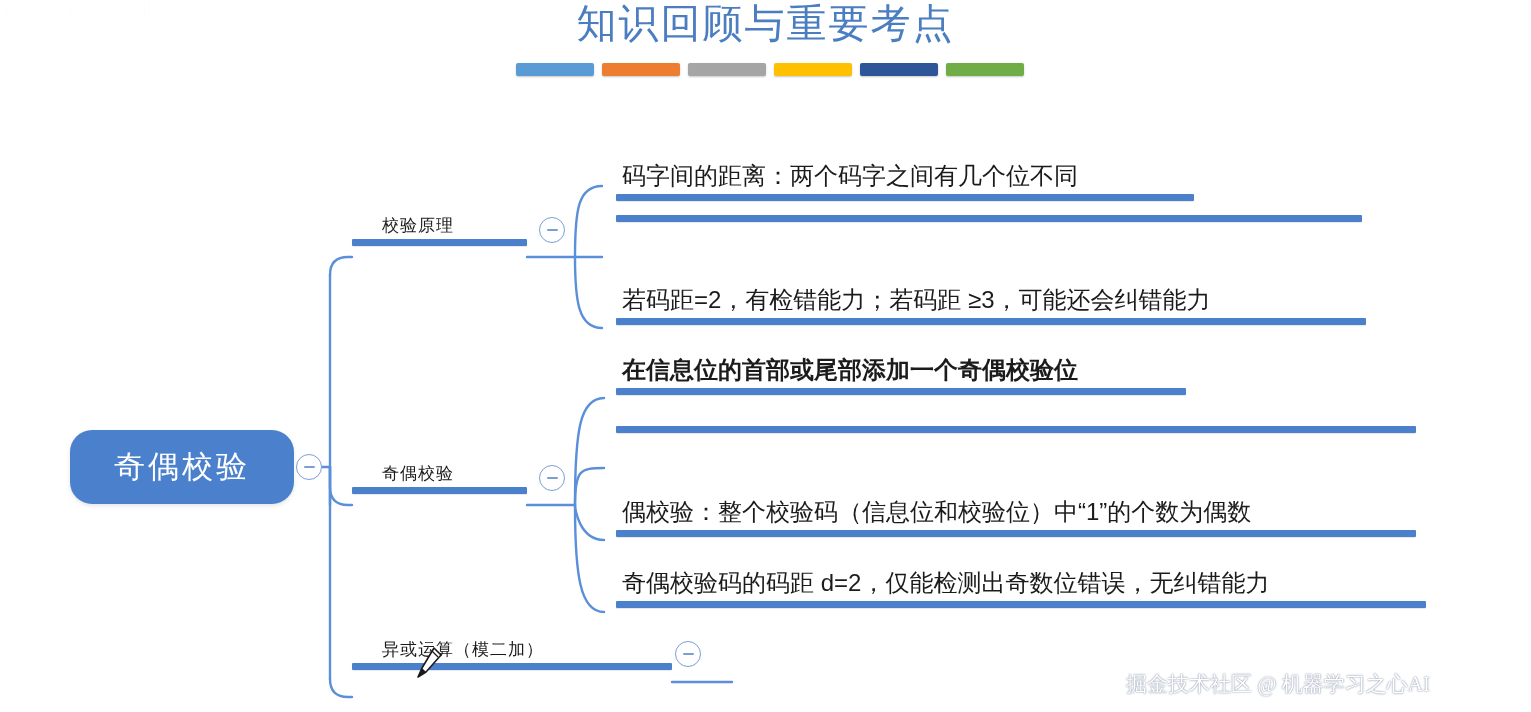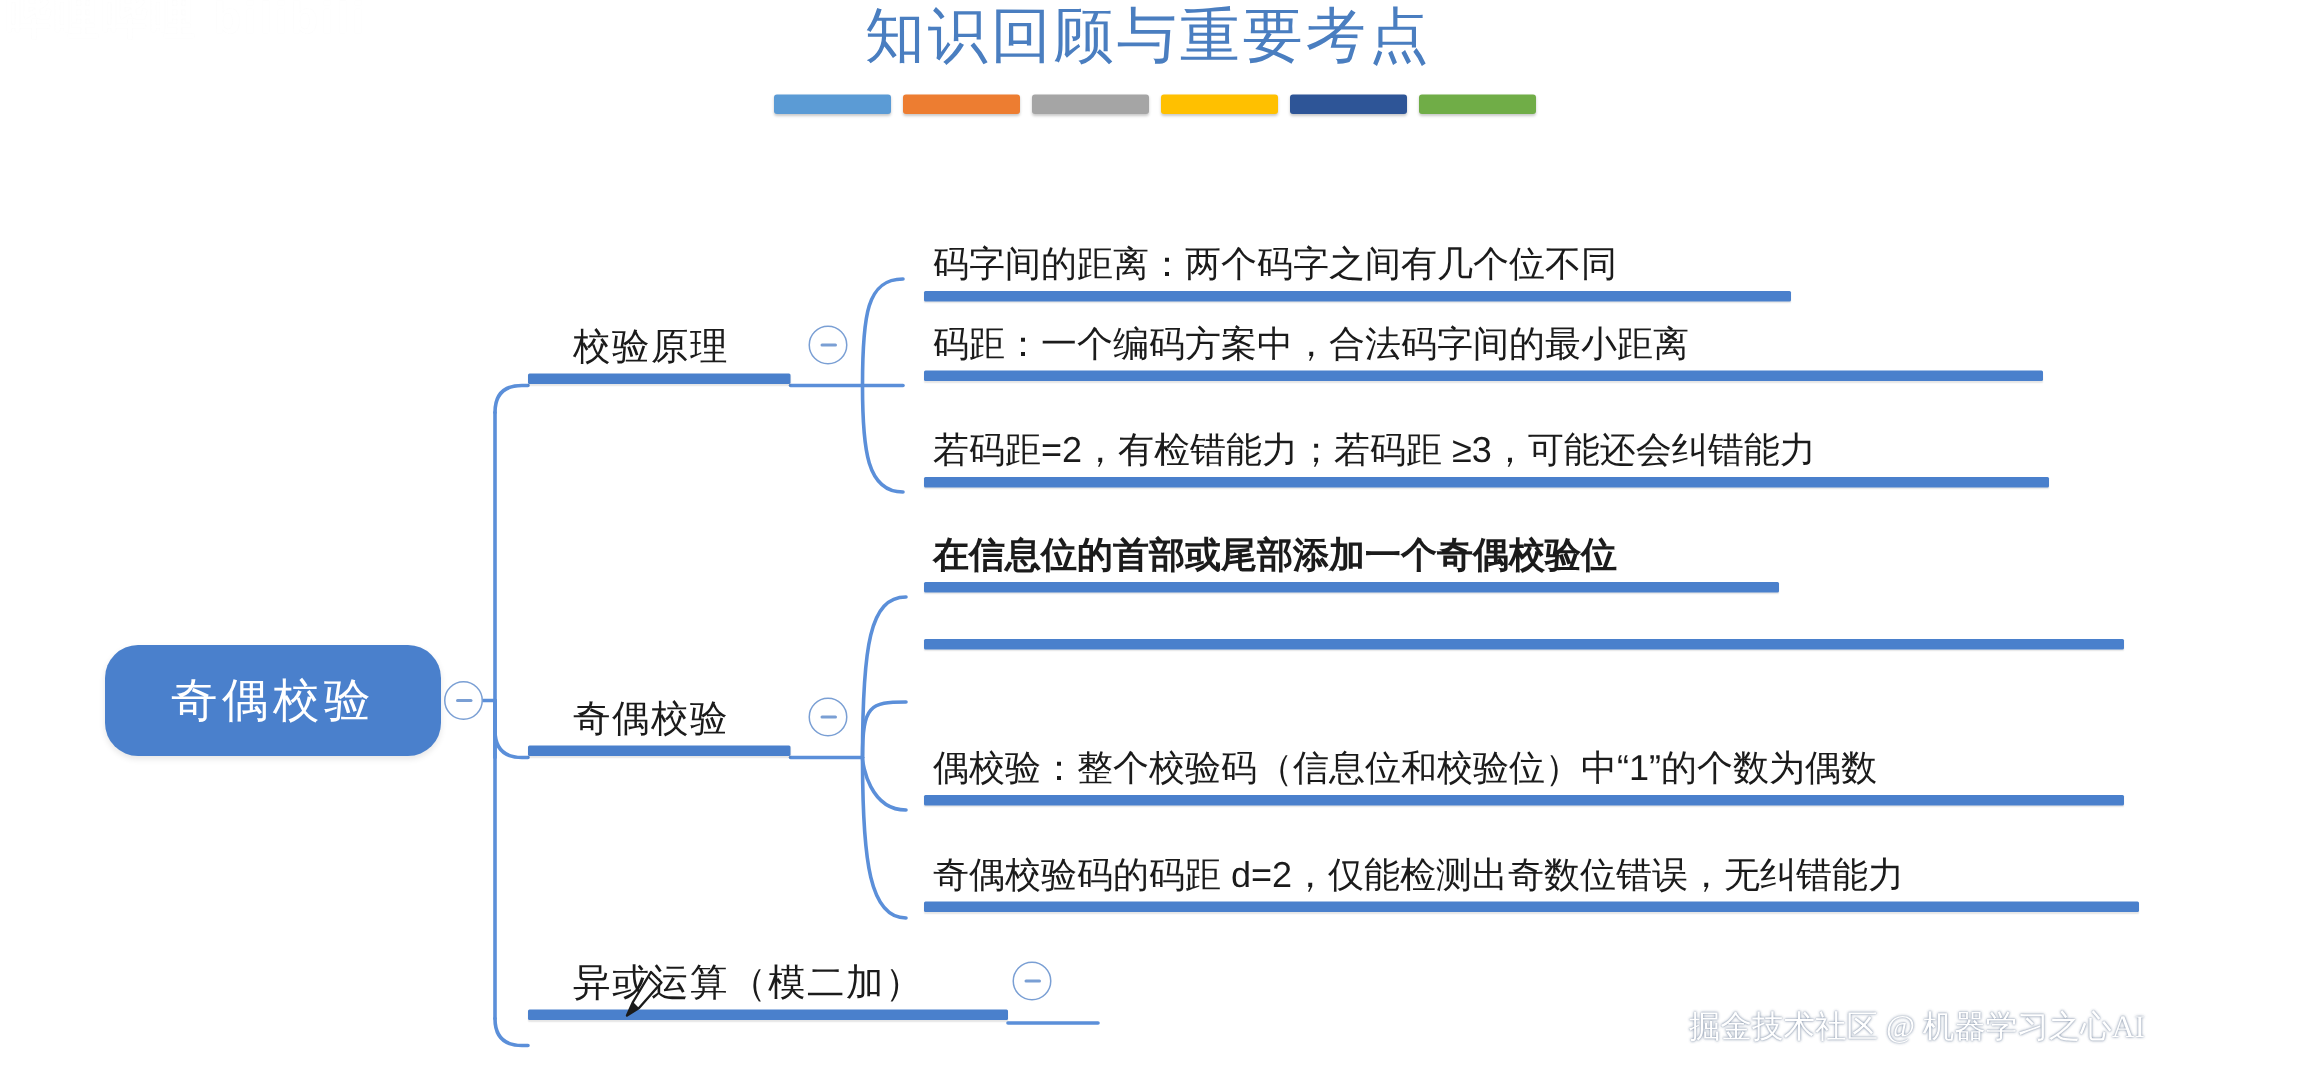--- a/index.html
+++ b/index.html
@@ -79,21 +79,21 @@
     color: #1b1b1b;
     white-space: nowrap;
     font-family: "Liberation Sans", "DejaVu Sans", sans-serif;
   }
   .node .bar {
     background: #4a80cc; height: 7px; border-radius: 1px; margin-top: 2px;
     box-shadow: 0 1px 1px rgba(0,0,0,.10);
   }
 
   
-  .branch .node-text { font-size: 25px; letter-spacing: 1px; padding-left: 30px; }
+  .branch .node-text { font-size: 17px; letter-spacing: 1px; padding-left: 30px; }
   
   .leaf .node-text { font-size: 24px; letter-spacing: 0px; padding-left: 6px; }
 
   
   #pen-cursor { position: absolute; left: 414px; top: 646px; width: 30px; height: 34px; }
 </style>
 </head>
 <body>
 
 <div id="stage">
@@ -159,21 +159,20 @@
   <div class="toggle" style="left: 539px; top: 217px; border-color: rgb(122, 159, 212);">
     <span class="minus" style="background: rgb(122, 159, 212);"></span>
   </div>
 
   <div class="node leaf" style="left:616px; top:142px; width:578px;margin-top:18px;">
     <span class="node-text">码字间的距离：两个码字之间有几个位不同</span>
     <div class="bar" style="width: 578px; background: rgb(74, 128, 204);"></div>
   </div>
 
   <div class="node leaf" style="left:616px; top:213px; width:746px;">
-    <span class="node-text">码距：一个编码方案中，合法码字间的最小距离</span>
     <div class="bar" style="width: 746px; background: rgb(74, 128, 204);"></div>
   </div>
 
   <div class="node leaf" style="left:616px; top:284px; width:750px;">
     <span class="node-text">若码距=2，有检错能力；若码距 ≥3，可能还会纠错能力</span>
     <div class="bar" style="width: 750px; background: rgb(74, 128, 204);"></div>
   </div>
 
   <div class="node branch" style="left:352px; top:462px; width:175px;">
     <span class="node-text">奇偶校验</span>

